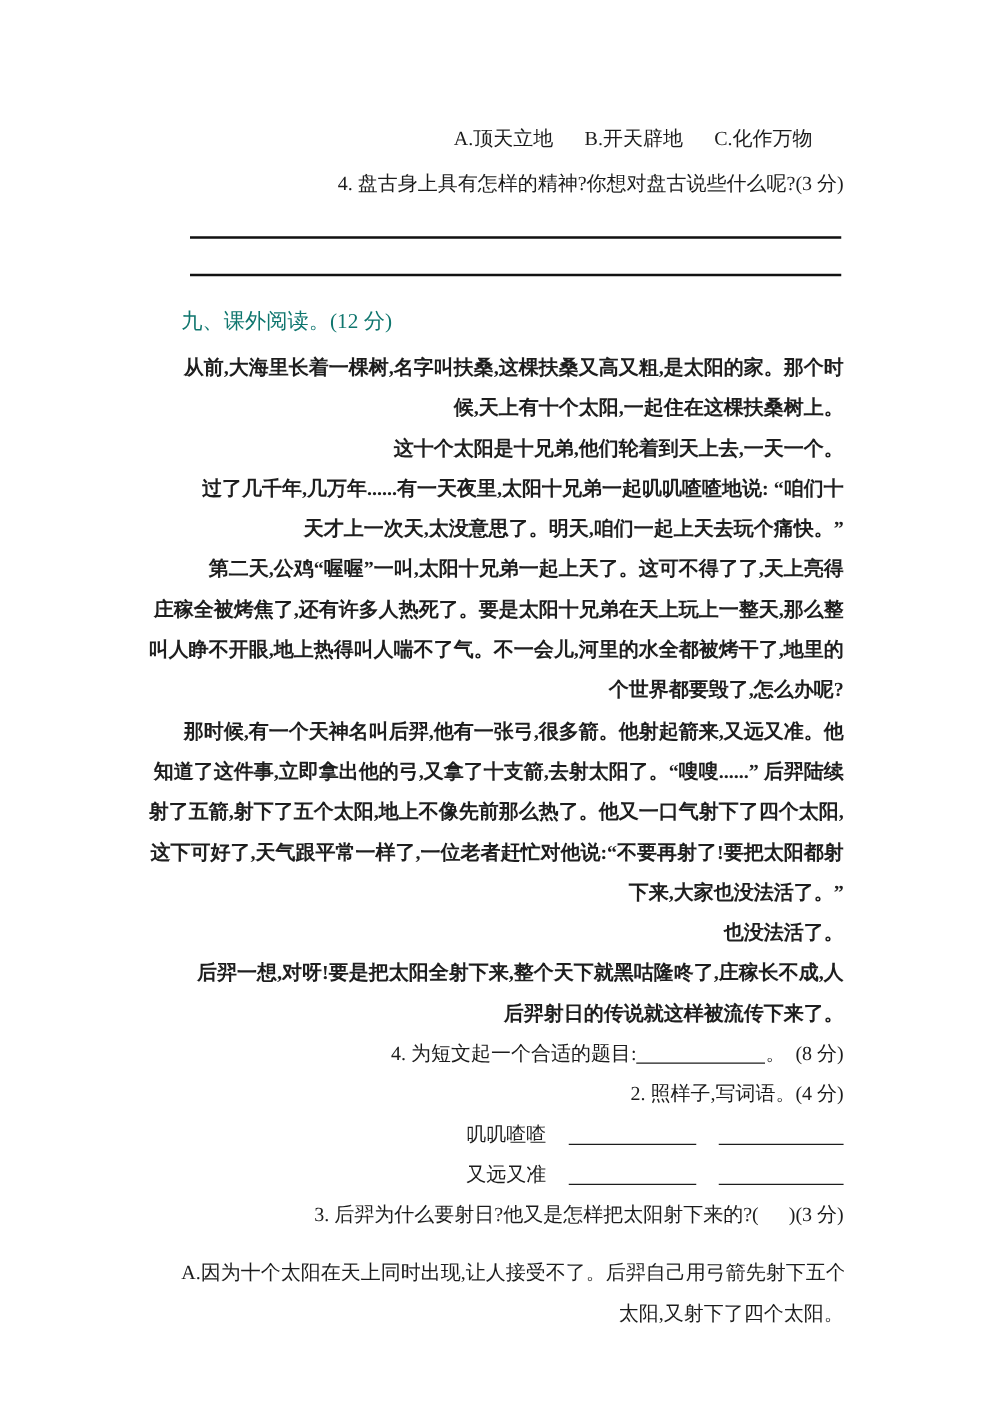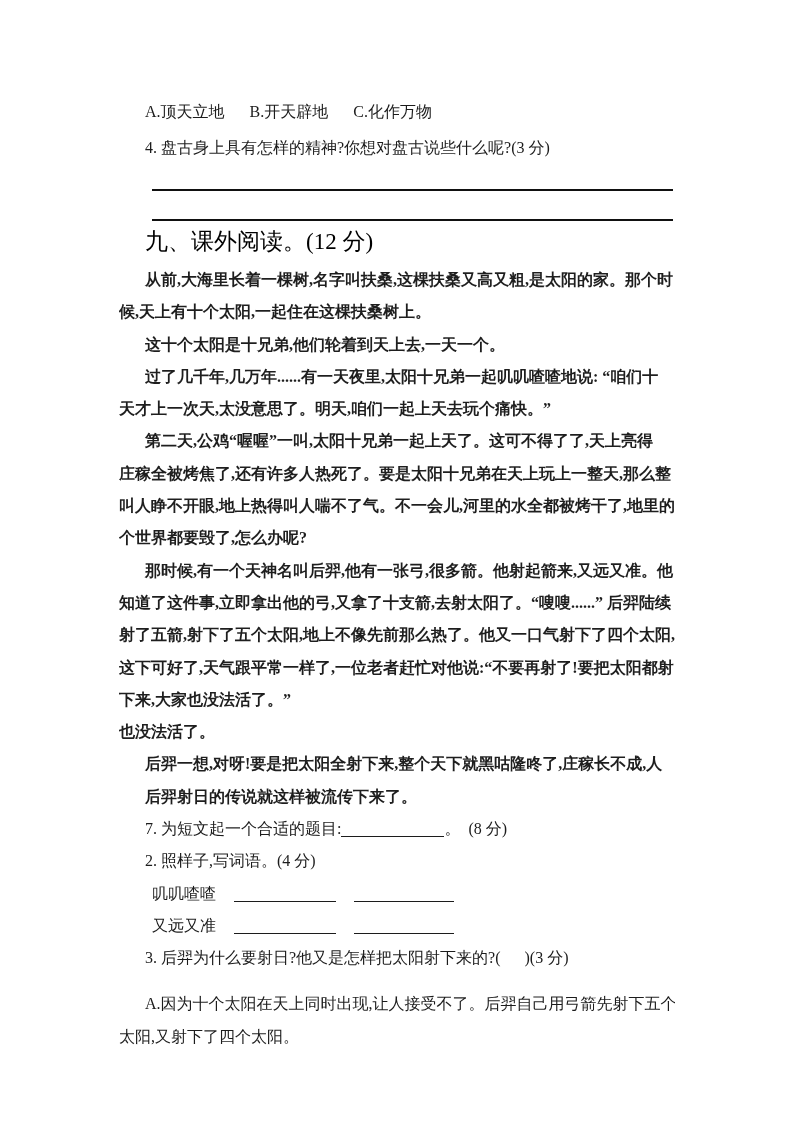--- a/index.html
+++ b/index.html
@@ -14,34 +14,35 @@
   .content{
     padding-left:119px;
     padding-right:118px;
     box-sizing:border-box;
   }
   .line{
     font-size:16px;
     line-height:32.3px;
     white-space:pre;
     overflow:hidden;
+    text-align:right;
   }
   .serif{ font-family:"Liberation Serif","DejaVu Serif",serif; font-weight:400; }
   .story{ font-family:Liberation Serif, serif; font-weight:600; color:#1e1e1e; }
   .indent{ padding-left:26px; }
   .indent2{ padding-left:33px; }
   .opt{ display:inline-block; margin-right:25px; }
   .heading-line{
-    color:#000000;
+    color:#0f766e;
     font-family:"Liberation Serif","DejaVu Serif",serif;
-    font-size:23px;
+    font-size:17px;
     line-height:32.3px;
     padding-left:26px;
     white-space:pre;
-    margin-top:5px;
+    margin-top:20px;
   }
   .answer-line{
     height:0;
     border-top:2px solid #111111;
     margin-left:33px;
     width:521px;
   }
   .blank{
     display:inline-block;
     height:19px;
@@ -84,21 +85,21 @@
     <div class="line story">个世界都要毁了,怎么办呢?</div>
     <div class="line story indent">那时候,有一个天神名叫后羿,他有一张弓,很多箭。他射起箭来,又远又准。他</div>
     <div class="line story">知道了这件事,立即拿出他的弓,又拿了十支箭,去射太阳了。“嗖嗖......” 后羿陆续</div>
     <div class="line story">射了五箭,射下了五个太阳,地上不像先前那么热了。他又一口气射下了四个太阳,</div>
     <div class="line story">这下可好了,天气跟平常一样了,一位老者赶忙对他说:“不要再射了!要把太阳都射</div>
     <div class="line story">下来,大家也没法活了。”</div>
     <div class="line story">也没法活了。</div>
     <div class="line story indent">后羿一想,对呀!要是把太阳全射下来,整个天下就黑咕隆咚了,庄稼长不成,人</div>
     <div class="line story indent">后羿射日的传说就这样被流传下来了。</div>
 
-    <div class="line serif indent"><span>7. 为短文起一个合适的题目:</span><span class="blank q1-blank"></span><span>。  (8 分)</span></div>
+    <div class="line serif indent"><span>4. 为短文起一个合适的题目:</span><span class="blank q1-blank"></span><span>。  (8 分)</span></div>
 
     <div class="line serif indent">2. 照样子,写词语。(4 分)</div>
     <div class="line serif indent2"><span>叽叽喳喳</span><span class="blank wr-blank1"></span><span class="blank wr-blank2"></span></div>
     <div class="line serif indent2"><span>又远又准</span><span class="blank wr-blank1"></span><span class="blank wr-blank2"></span></div>
 
     <div class="line serif indent">3. 后羿为什么要射日?他又是怎样把太阳射下来的?(      )(3 分)</div>
     <div class="line serif indent mt-optA">A.因为十个太阳在天上同时出现,让人接受不了。后羿自己用弓箭先射下五个</div>
     <div class="line serif">太阳,又射下了四个太阳。</div>
 
   </div>

